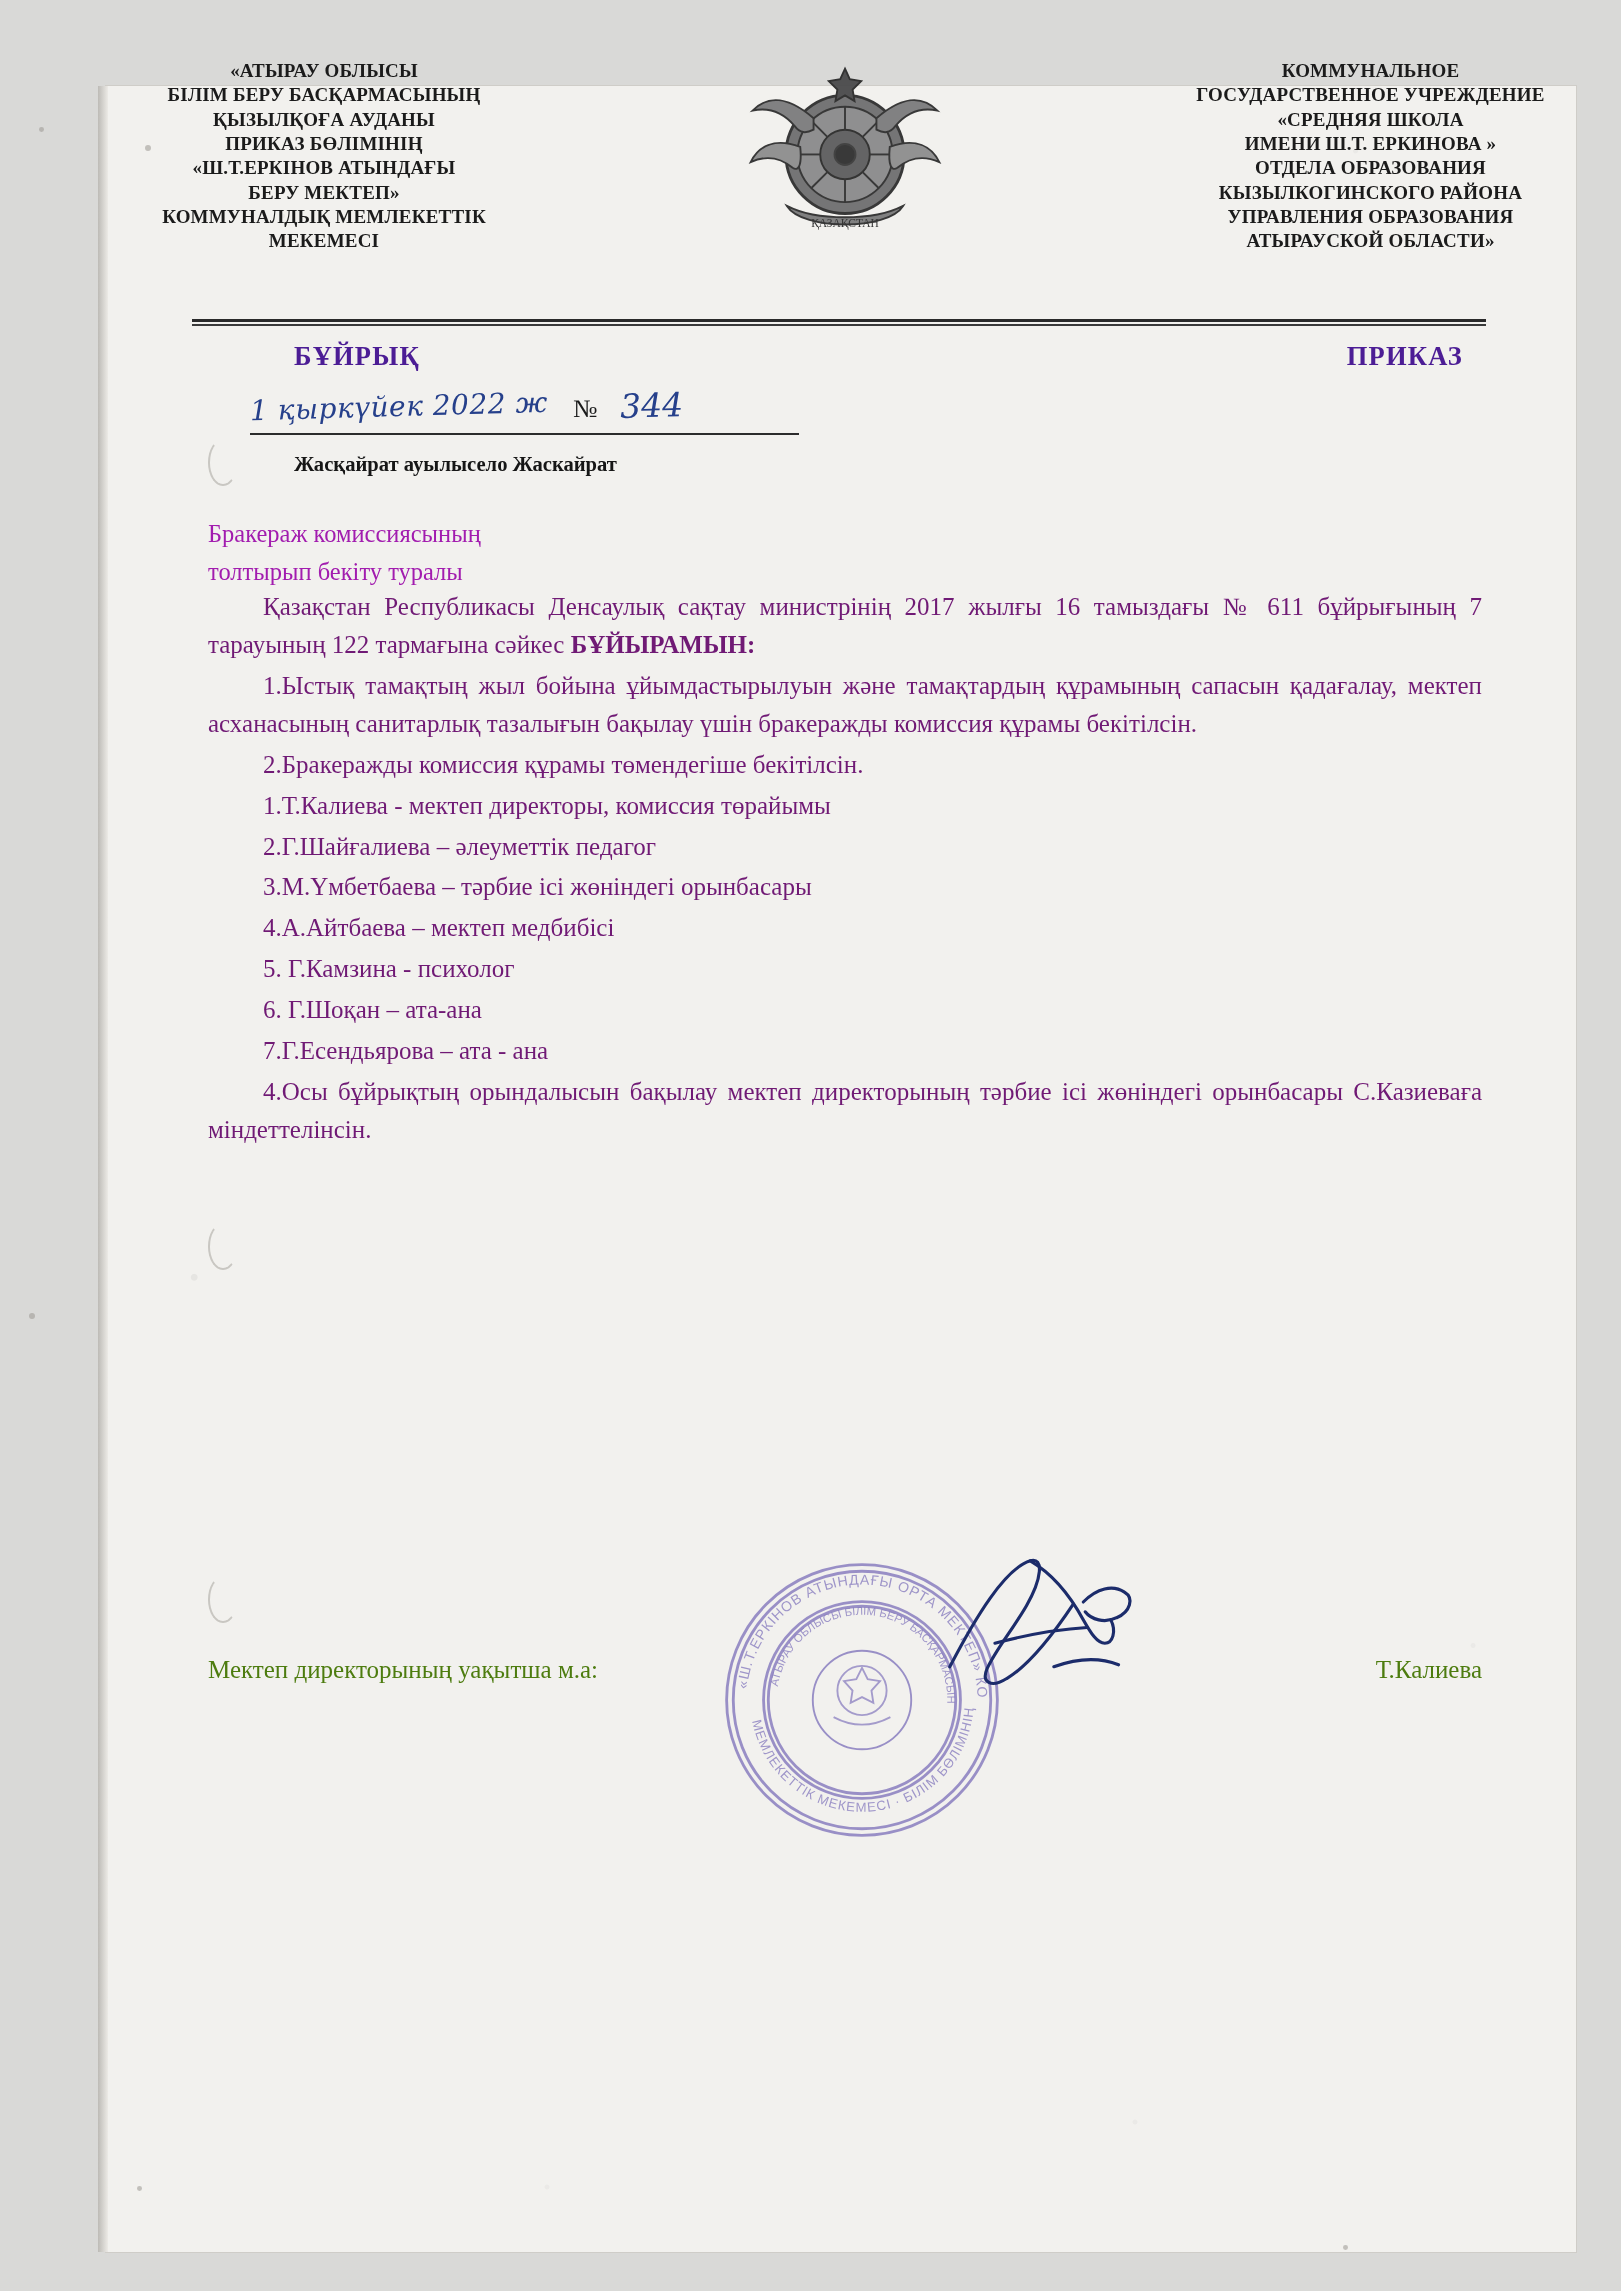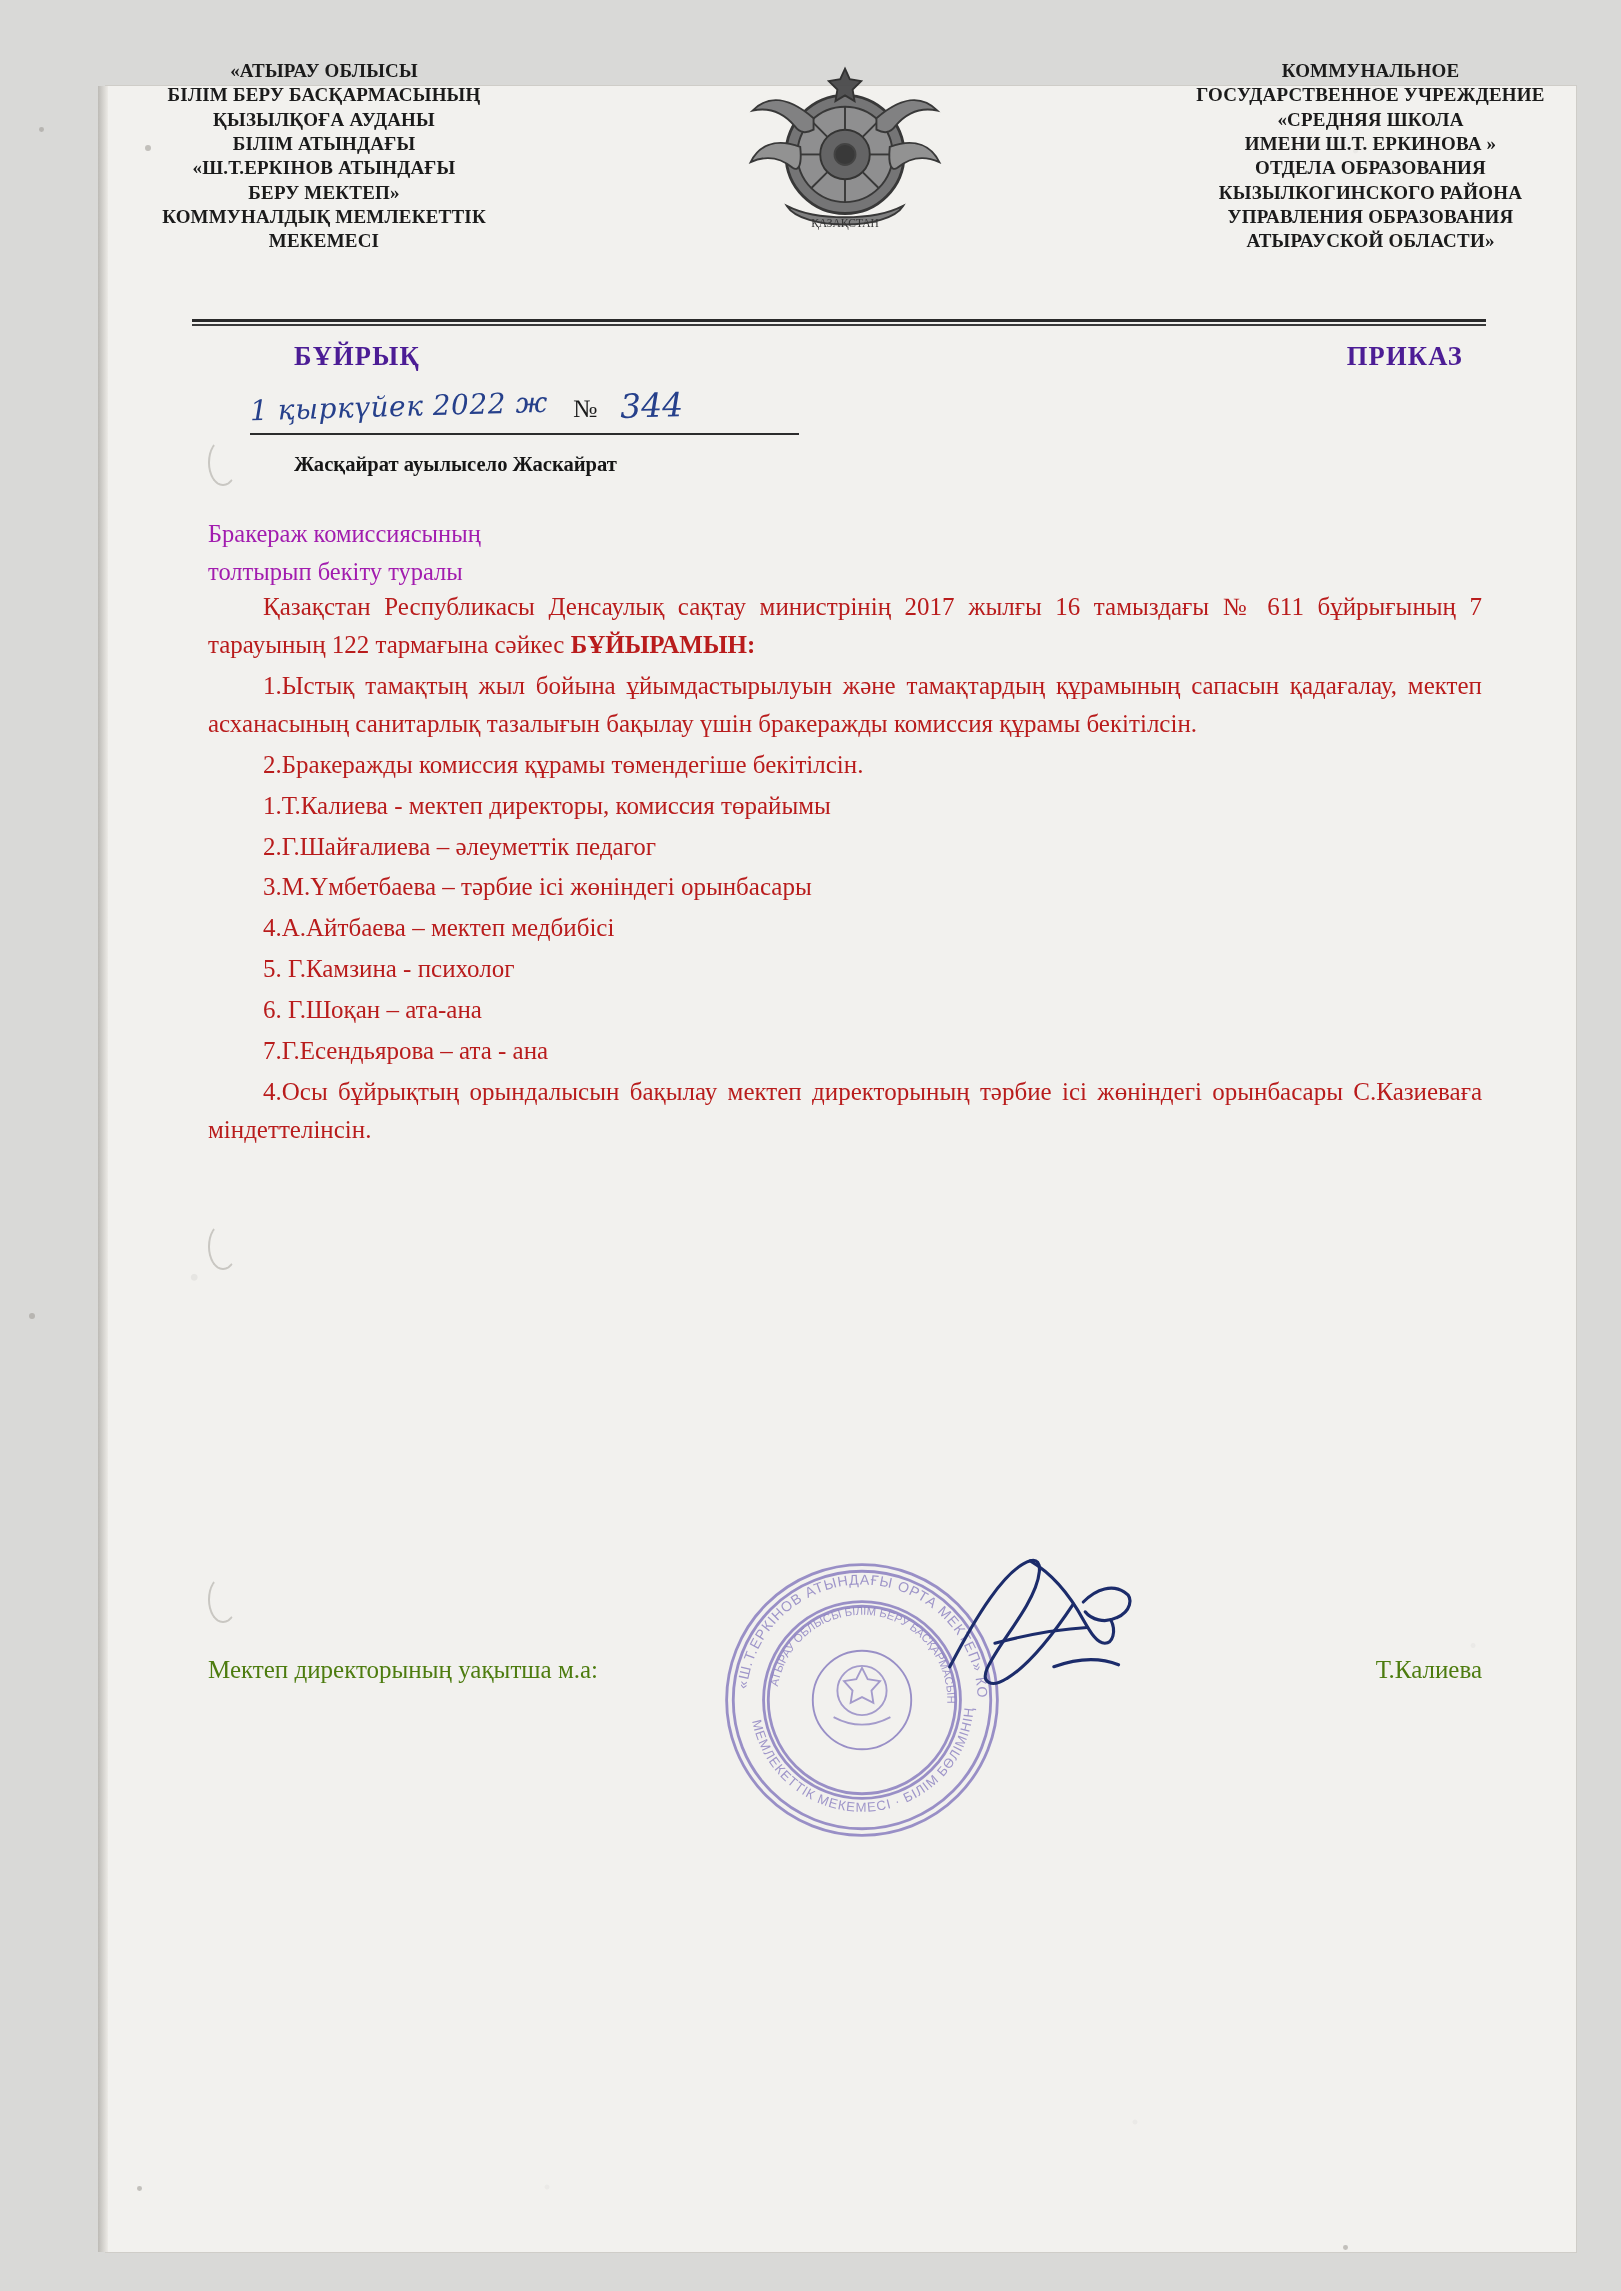--- a/index.html
+++ b/index.html
@@ -185,21 +185,21 @@
     color: #a21caf;
   }
 
   .body {
     position: absolute;
     left: 208px;
     top: 588px;
     width: 1274px;
     font-size: 25px;
     line-height: 1.52;
-    color: #b91c1c;
+    color: #701a75;
     text-align: justify;
   }
   .body p {
     margin: 0 0 2.9px 0;
   }
   .indent { text-indent: 55px; }
   .b { font-weight: bold; }
 
   .sign-row {
     position: absolute;
@@ -257,21 +257,21 @@
   <div class="speck" style="left:145px;top:145px;width:5.9px;height:5.9px;"></div>
   <div class="speck" style="left:29px;top:1313px;width:5.9px;height:5.9px;"></div>
   <div class="speck" style="left:137px;top:2186px;width:4.9px;height:4.9px;"></div>
   <div class="speck" style="left:1343px;top:2245px;width:4.9px;height:4.9px;"></div>
 
   <div class="header">
     <div class="org-block left">
       <span class="org-line">«АТЫРАУ ОБЛЫСЫ</span>
       <span class="org-line">БІЛІМ БЕРУ БАСҚАРМАСЫНЫҢ</span>
       <span class="org-line">ҚЫЗЫЛҚОҒА АУДАНЫ</span>
-      <span class="org-line">БІЛІМ АТЫНДАҒЫ</span>
+      <span class="org-line">ПРИКАЗ БӨЛІМІНІҢ</span>
       <span class="org-line">«Ш.Т.ЕРКІНОВ АТЫНДАҒЫ</span>
       <span class="org-line">БЕРУ МЕКТЕП»</span>
       <span class="org-line">КОММУНАЛДЫҚ МЕМЛЕКЕТТІК</span>
       <span class="org-line">МЕКЕМЕСІ</span>
     </div>
 
     <div class="emblem-wrap">
       <svg class="emblem" viewBox="0 0 210 190">
         <g stroke="#3a3a3a" fill="none" stroke-width="2">
 

